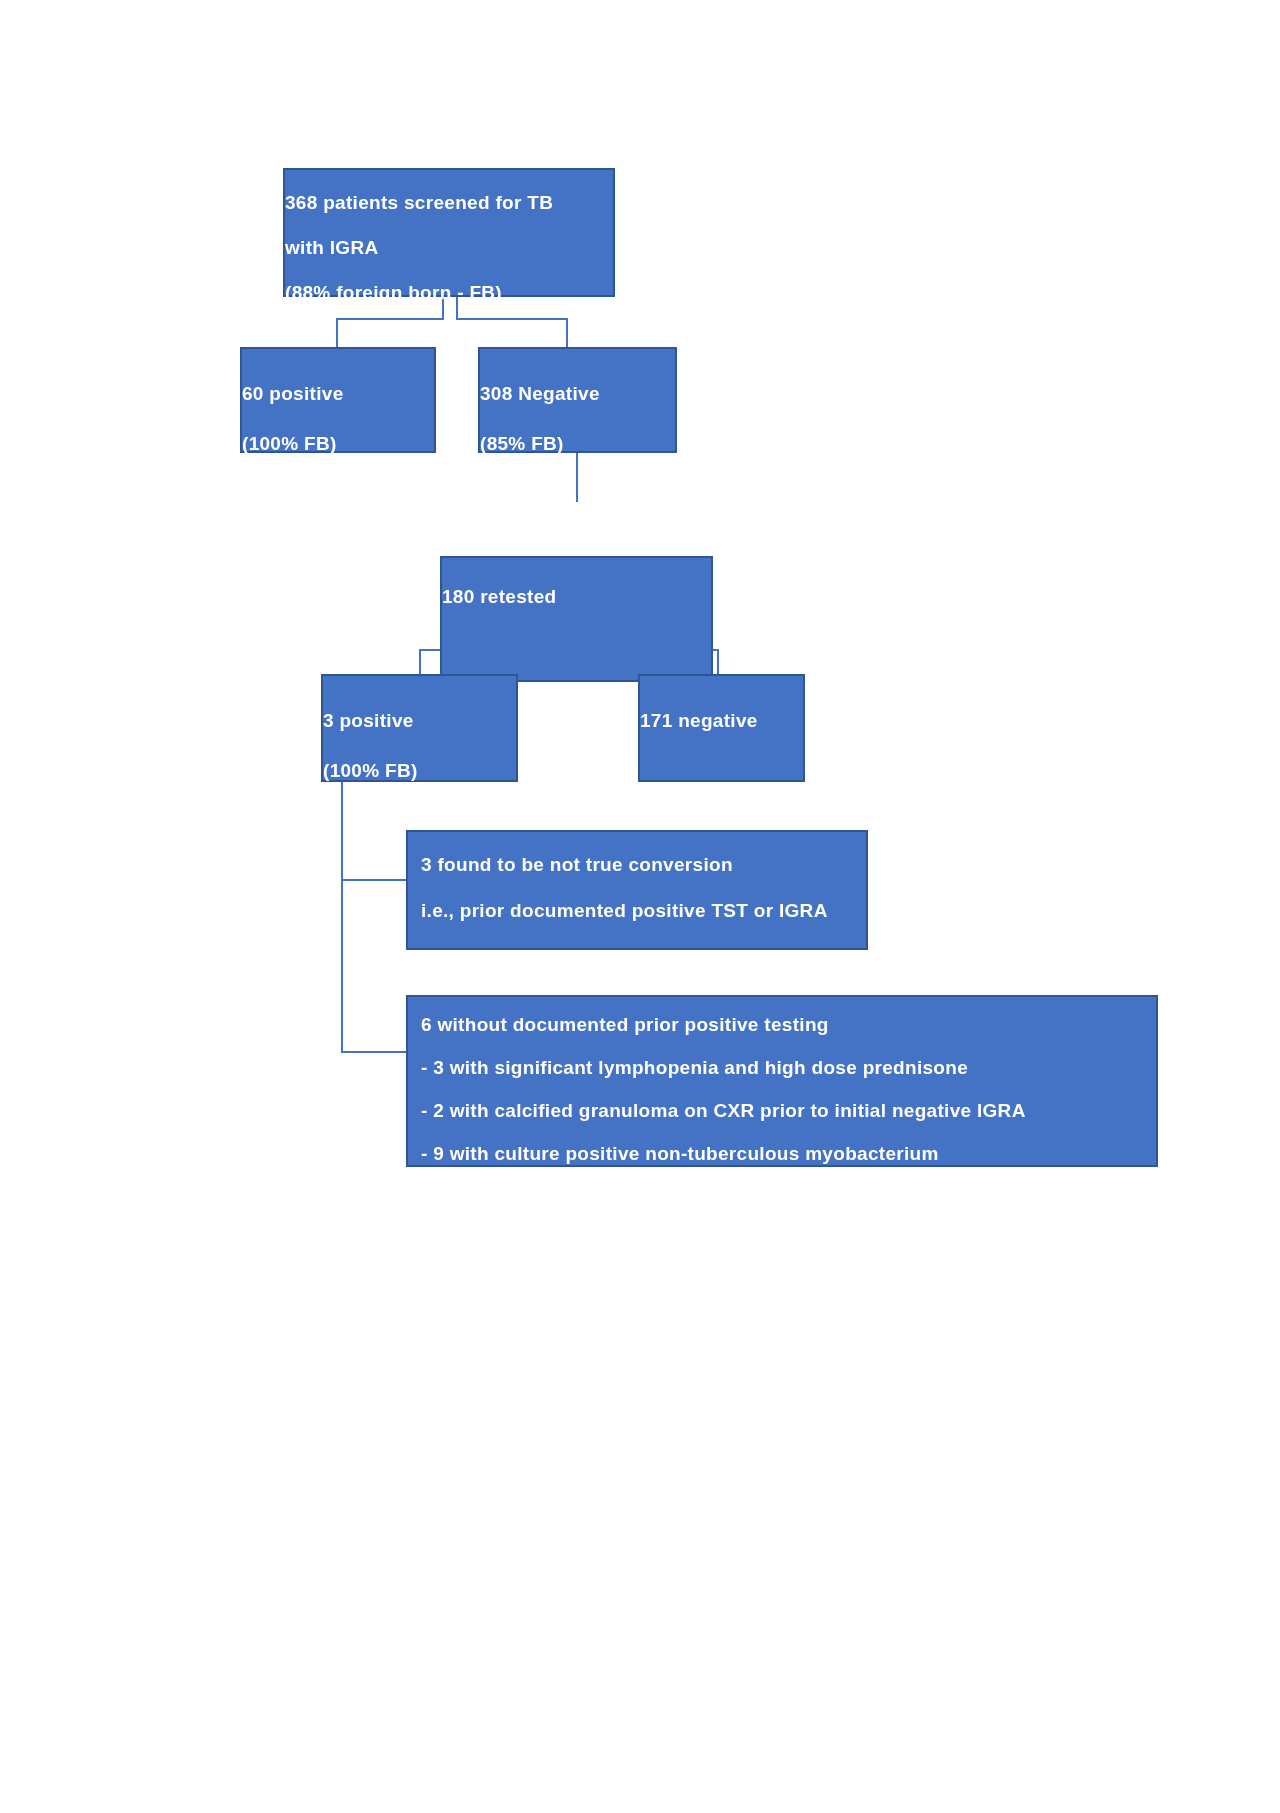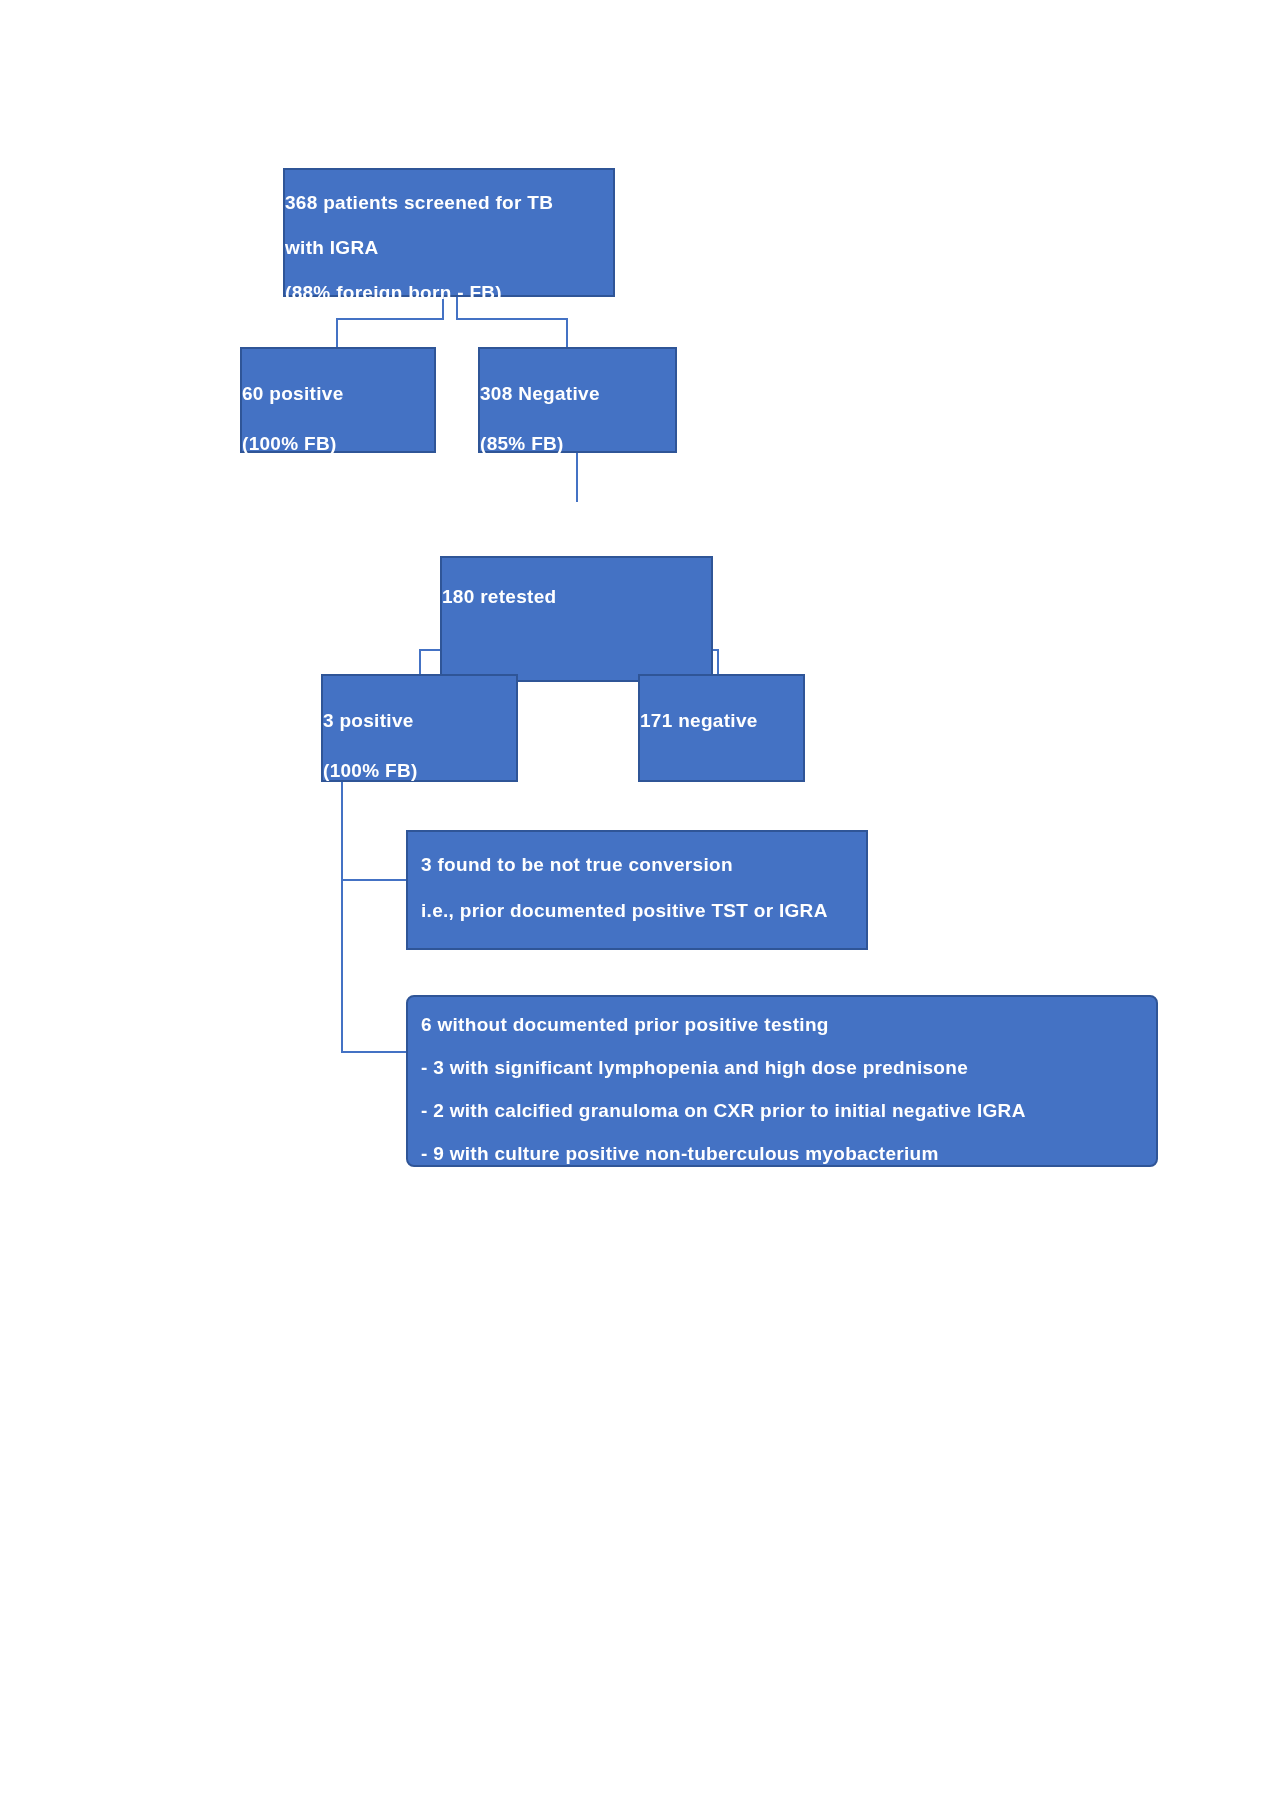--- a/index.html
+++ b/index.html
@@ -94,20 +94,20 @@
 
   <div class="box center lh50 pt8" style="left:638px; top:674px; width:167px; height:108px;">
     <div class="line">171 negative</div>
   </div>
 
   <div class="box leftal lh46 pt10" style="left:406px; top:830px; width:462px; height:120px;">
     <div class="line">3 found to be not true conversion</div>
     <div class="line">i.e., prior documented positive TST or IGRA</div>
   </div>
 
-  <div class="box leftal lh43 pt6" style="left:406px; top:995px; width:752px; height:172px;border-radius:8px;">
+  <div class="box leftal lh43 pt6" style="left:406px; top:995px; width:752px; height:172px;">
     <div class="line">6 without documented prior positive testing</div>
     <div class="line">- 3 with significant lymphopenia and high dose prednisone</div>
     <div class="line">- 2 with calcified granuloma on CXR prior to initial negative IGRA</div>
     <div class="line">- 9 with culture positive non-tuberculous myobacterium</div>
   </div>
 
 </div>
 
 </body></html>

